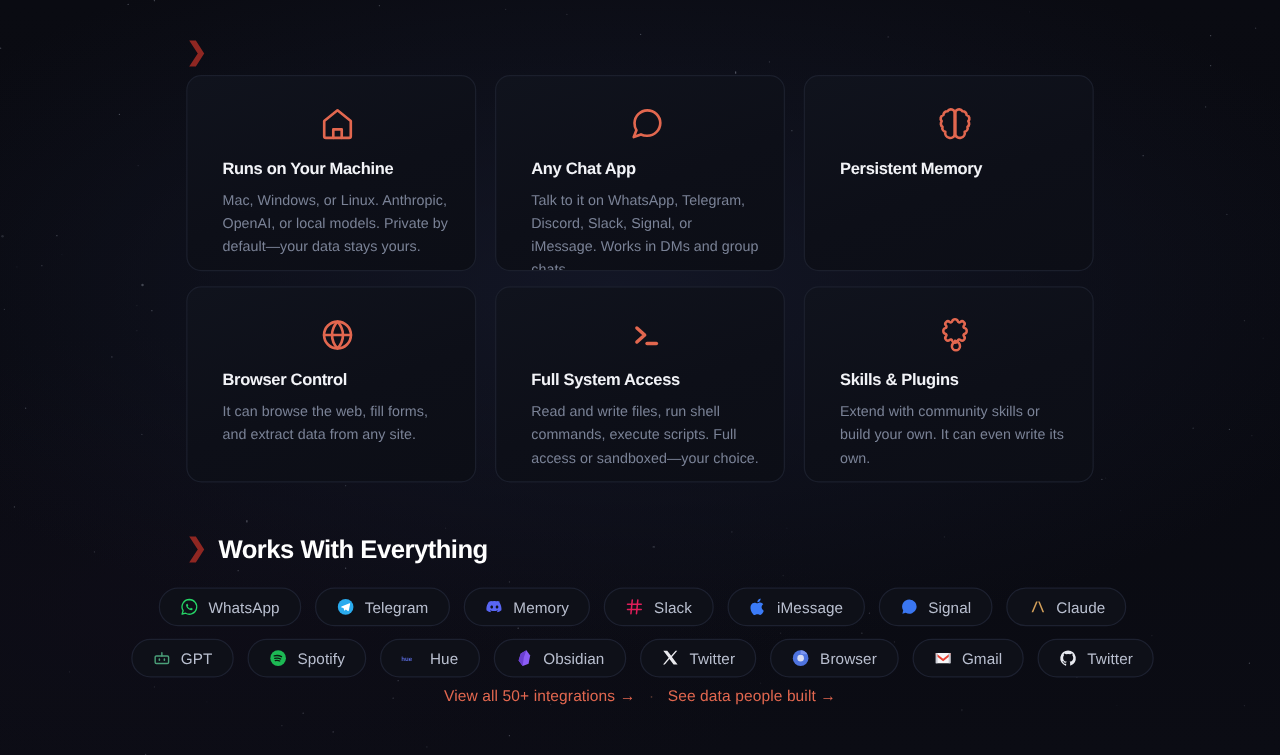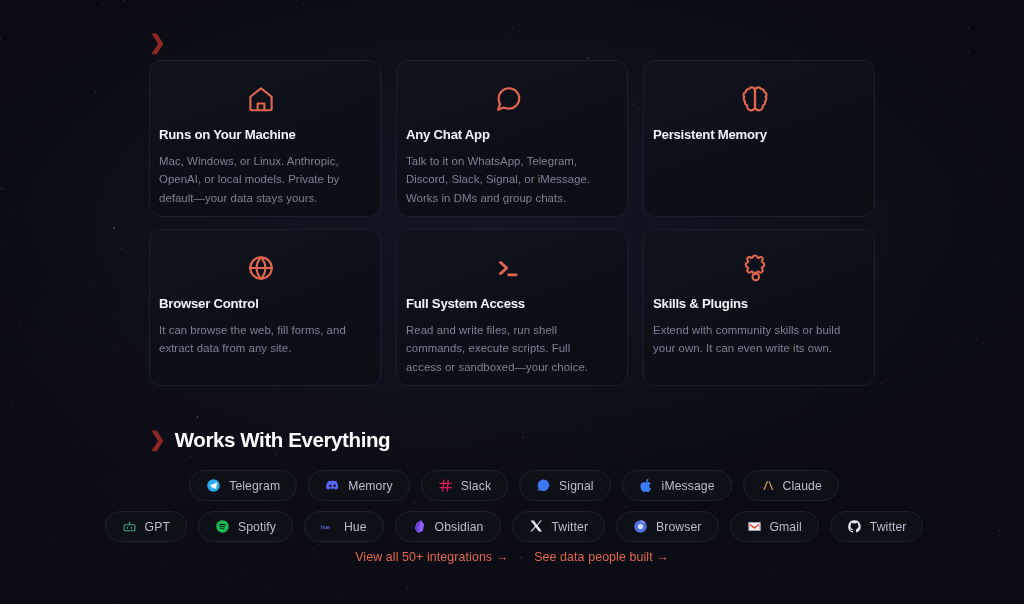--- a/index.html
+++ b/index.html
@@ -73,21 +73,21 @@
     grid-template-columns: repeat(3, 1fr);
     column-gap: 15px;
     row-gap: 12px;
   }
   .feature-card {
     position: relative;
     height: 157px;
     border: 1px solid #1b1f2c;
     border-radius: 12px;
     background: linear-gradient(160deg, #10131d 0%, #0d0f18 55%, #0c0e16 100%);
-    padding: 18px 18px 14px 9px;
+    padding: 18px 18px 14px 28px;
     overflow: hidden;
   }
   .feature-icon {
     height: 34px;
     display: flex;
     align-items: center;
     justify-content: center;
     margin-top: 3px;
   }
   .feature-icon svg { display: block; }
@@ -399,20 +399,29 @@
   <div class="section" id="integrations-section">
     <div class="heading-row">
       <span class="heading-chevron">❯</span>
       <span class="heading-text">Works With Everything</span>
     </div>
     <div id="pill-rows">
         <div class="pill-row">
           <div class="pill">
             <span class="pill-icon">
               <svg width="15" height="15" viewBox="0 0 24 24" fill="none">
+                <path d="M12 2.6a9.4 9.4 0 0 0-8 14.3L2.6 21.4l4.6-1.3A9.4 9.4 0 1 0 12 2.6z" stroke="#25D366" stroke-width="1.7" stroke-linejoin="round"></path>
+                <path d="M9 8.1c.3-.1.6 0 .8.4l.7 1.4c.1.3.1.5-.1.8l-.4.5c-.1.2-.2.4 0 .7a6 6 0 0 0 2.5 2.2c.3.1.5.1.7-.1l.5-.6c.2-.2.5-.3.8-.1l1.4.8c.3.2.4.5.3.8a2 2 0 0 1-1.9 1.4c-1.1 0-2.8-.7-4.3-2.2s-2.2-3.2-2.2-4.3A2 2 0 0 1 9 8.1z" fill="#25D366"></path>
+              </svg>
+            </span>
+            <span>WhatsApp</span>
+          </div>
+          <div class="pill">
+            <span class="pill-icon">
+              <svg width="15" height="15" viewBox="0 0 24 24" fill="none">
                 <circle cx="12" cy="12" r="10" fill="#2AABEE"></circle>
                 <path d="M5.8 11.9 17 7.3c.5-.2 1 .2.85.8l-1.9 8.8c-.12.55-.67.73-1.1.4l-2.6-1.95-1.3 1.3c-.3.3-.7.2-.8-.2l-.9-3-2.5-.8c-.55-.2-.55-.9.05-1.05z" fill="#ffffff"></path>
               </svg>
             </span>
             <span>Telegram</span>
           </div>
           <div class="pill">
             <span class="pill-icon">
               <svg width="15" height="15" viewBox="0 0 24 24" fill="none">
                 <path d="M19.3 5.6A16 16 0 0 0 15.4 4.4l-.25.5a14.5 14.5 0 0 0-6.3 0l-.25-.5A16 16 0 0 0 4.7 5.6C2.2 9.3 1.5 12.9 1.85 16.4a16.2 16.2 0 0 0 4.9 2.5l1-1.6a10.5 10.5 0 0 1-1.65-.8l.4-.3a11.5 11.5 0 0 0 9.9 0l.4.3a10.5 10.5 0 0 1-1.65.8l1 1.6a16.2 16.2 0 0 0 4.9-2.5c.4-4-.75-7.6-2.75-10.8zM8.6 14.2c-.95 0-1.75-.9-1.75-2s.78-2 1.75-2 1.77.9 1.75 2c0 1.1-.78 2-1.75 2zm6.8 0c-.95 0-1.75-.9-1.75-2s.78-2 1.75-2 1.77.9 1.75 2c0 1.1-.78 2-1.75 2z" fill="#5865F2"></path>
@@ -427,33 +436,33 @@
                 <path d="M16.4 3.2 14.7 20.8" stroke="#E01E5A" stroke-width="2" stroke-linecap="round"></path>
                 <path d="M3.2 8.6h17.6" stroke="#E01E5A" stroke-width="2" stroke-linecap="round"></path>
                 <path d="M3.2 15.4h17.6" stroke="#E01E5A" stroke-width="2" stroke-linecap="round"></path>
               </svg>
             </span>
             <span>Slack</span>
           </div>
           <div class="pill">
             <span class="pill-icon">
               <svg width="15" height="15" viewBox="0 0 24 24" fill="none">
-                <path d="M12 2.5a9.2 9.2 0 0 0-7.9 14l-1.1 4.2 4.3-1.1A9.2 9.2 0 1 0 12 2.5z" fill="#3A76F0"></path>
-              </svg>
-            </span>
-            <span>Signal</span>
-          </div>
-          <div class="pill">
-            <span class="pill-icon">
-              <svg width="15" height="15" viewBox="0 0 24 24" fill="none">
                 <path d="M16.4 12.5c0-2.6 2.1-3.85 2.2-3.9a4.8 4.8 0 0 0-3.8-2.05c-1.6-.16-3.15.95-3.97.95-.83 0-2.1-.93-3.45-.9A5.1 5.1 0 0 0 3.1 9.2c-1.85 3.2-.47 7.93 1.32 10.53.88 1.27 1.92 2.7 3.3 2.65 1.33-.05 1.83-.86 3.43-.86s2.05.86 3.45.83c1.42-.03 2.32-1.3 3.19-2.58a11.4 11.4 0 0 0 1.44-2.96 4.63 4.63 0 0 1-2.83-4.31z" fill="#3B7BF7"></path>
                 <path d="M14.1 4.7A4.6 4.6 0 0 0 15.2 1.3a4.7 4.7 0 0 0-3.07 1.6A4.35 4.35 0 0 0 11 6.18a3.86 3.86 0 0 0 3.1-1.48z" fill="#3B7BF7"></path>
               </svg>
             </span>
             <span>iMessage</span>
+          </div>
+          <div class="pill">
+            <span class="pill-icon">
+              <svg width="15" height="15" viewBox="0 0 24 24" fill="none">
+                <path d="M12 2.5a9.2 9.2 0 0 0-7.9 14l-1.1 4.2 4.3-1.1A9.2 9.2 0 1 0 12 2.5z" fill="#3A76F0"></path>
+              </svg>
+            </span>
+            <span>Signal</span>
           </div>
           <div class="pill">
             <span class="pill-icon">
               <svg width="15" height="15" viewBox="0 0 24 24" fill="none">
                 <path d="M5.2 19 11 5h2.1l-5.8 14z" fill="#D4A05A"></path>
                 <path d="M13.6 5h2l5.7 14h-2.1z" fill="#D4A05A"></path>
               </svg>
             </span>
             <span>Claude</span>
           </div>

